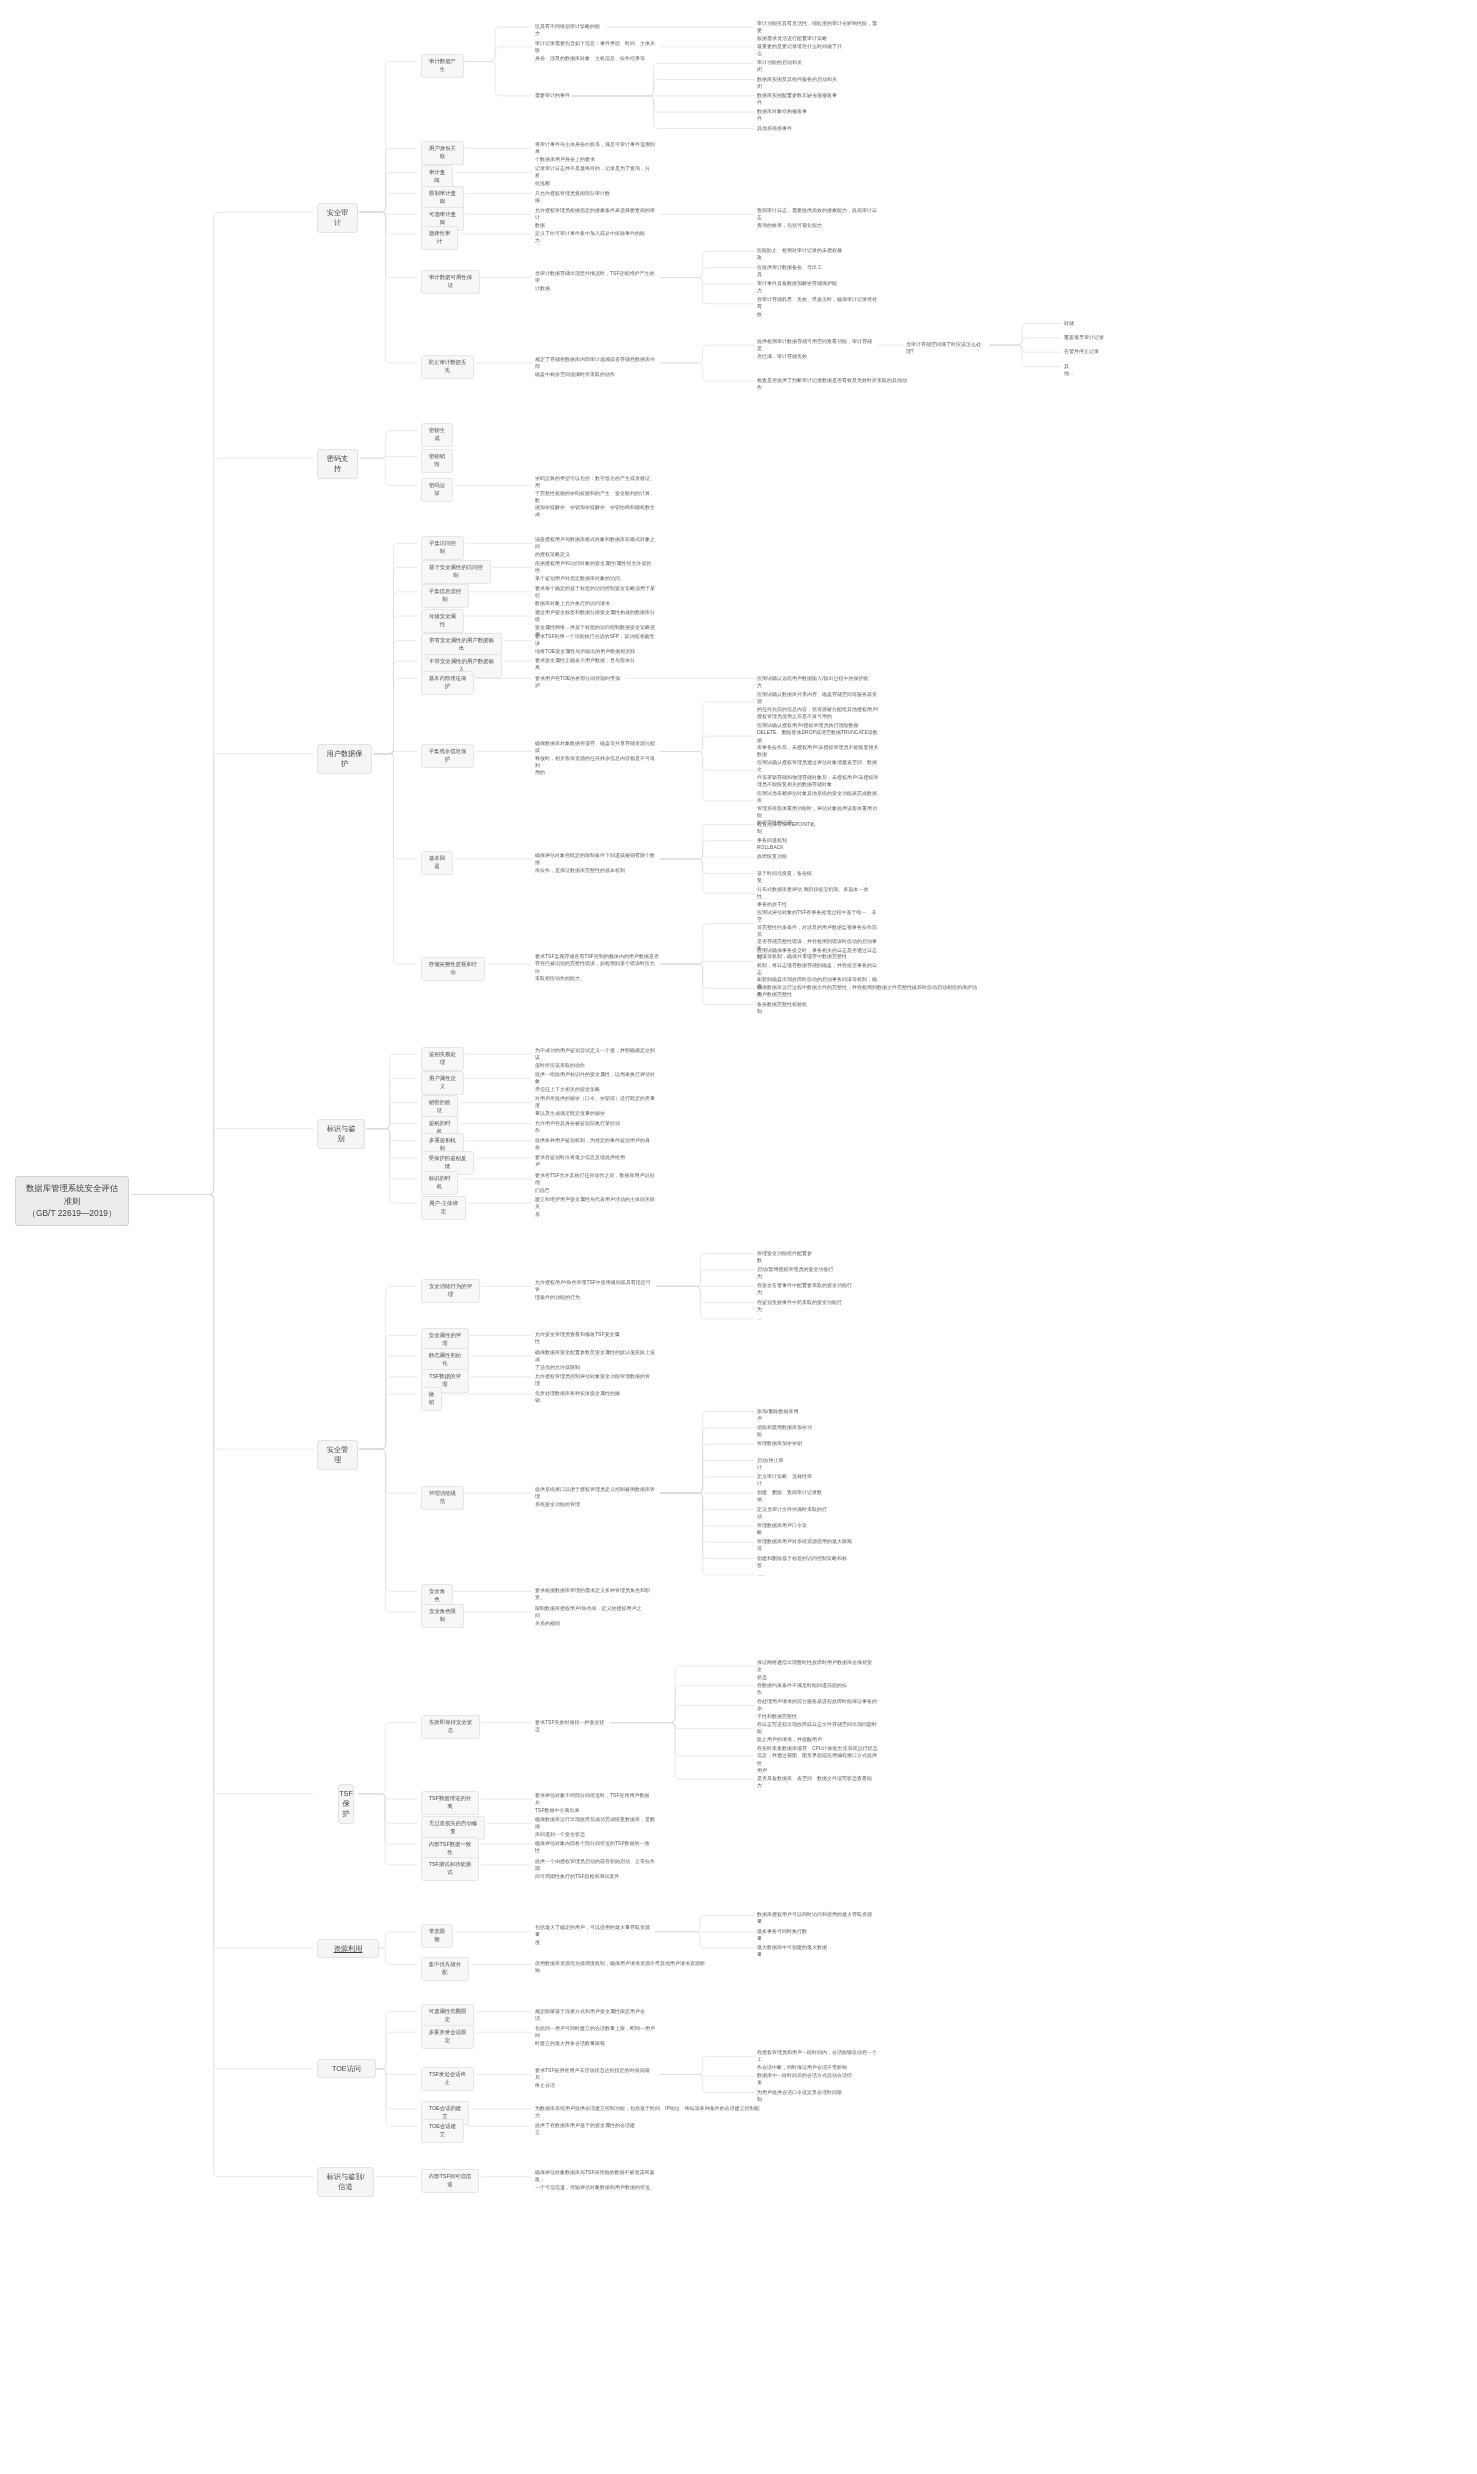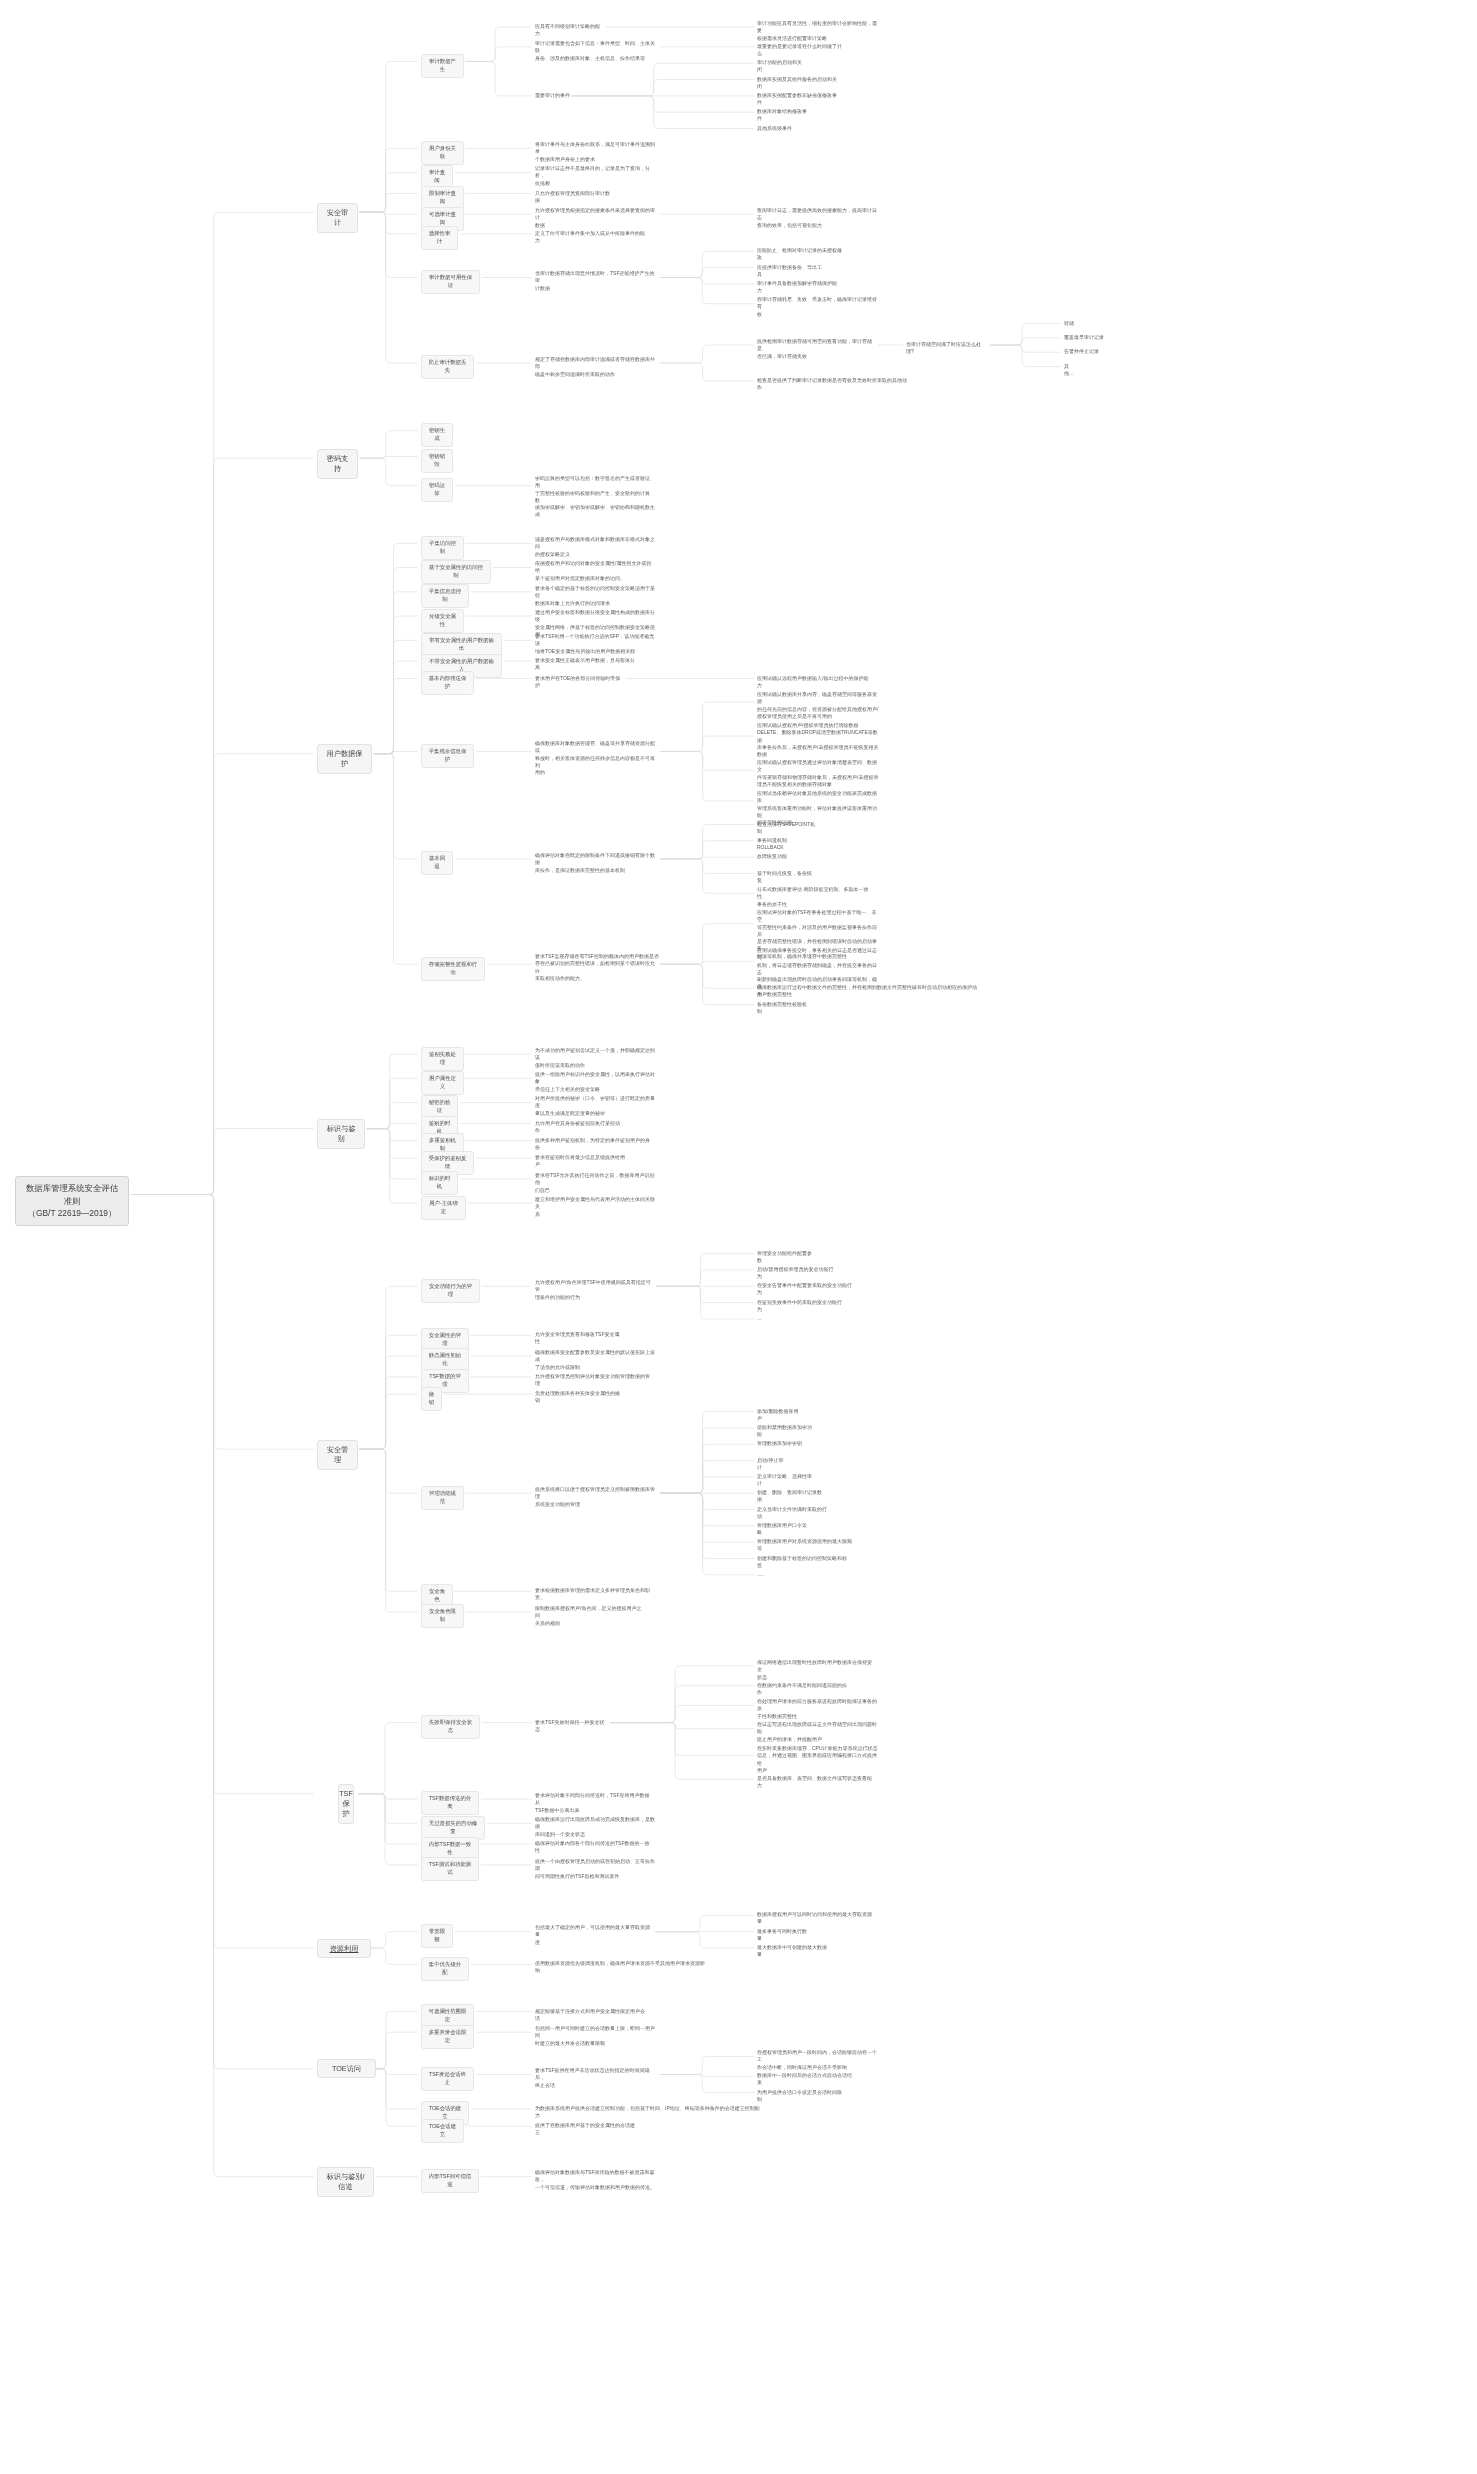--- a/index.html
+++ b/index.html
@@ -442,21 +442,21 @@
       <div class="node n-txt" style="left: 535px; top: 1792px; width: 118px;">要求评估对象不同部分间传送时，TSF应将用户数据从
 TSF数据中分离出来</div>
       <div class="node n-l2" style="left: 421px; top: 1816px; max-width: 99px; width: 64px;">无过渡损失的自动修复</div>
       <div class="node n-txt" style="left: 535px; top: 1816px; width: 124px;">确保数据库运行出现故障后成功完成恢复数据库，是数据
 库回退到一个安全状态</div>
       <div class="node n-l2" style="left: 421px; top: 1837px; max-width: 99px; width: 58px;">内部TSF数据一致性</div>
       <div class="node n-txt" style="left: 535px; top: 1840px; width: 118px;">确保评估对象内部各个部分间传送的TSF数据的一致性</div>
       <div class="node n-l2" style="left: 421px; top: 1857px; max-width: 99px; width: 58px;">TSF测试和功能测试</div>
       <div class="node n-txt" style="left: 535px; top: 1858px; width: 124px;">提供一个由授权管理员启动的或在初始启动、正常操作期
 间可周期性执行的TSF自检和测试套件</div>
-      <div class="node n-l1" style="left: 317px; top: 1939px; max-width: 84px; width: 54px; text-decoration: underline;">资源利用</div>
+      <div class="node n-l1" style="left: 317px; top: 1939px; max-width: 84px; width: 62px; text-decoration: underline;">资源利用</div>
       <div class="node n-l2" style="left: 421px; top: 1924px; max-width: 99px; width: 32px;">带宽限额</div>
       <div class="node n-txt" style="left: 535px; top: 1924px; width: 119px;">包括最大了确定的用户，可以使用的最大量存取资源量
 度</div>
       <div class="node n-txt" style="left: 757px; top: 1911px; width: 119px;">数据库授权用户可以同时访问和使用的最大存取资源量</div>
       <div class="node n-txt" style="left: 757px; top: 1928px; width: 54px;">最多事务可同时执行数量</div>
       <div class="node n-txt" style="left: 757px; top: 1944px; width: 74px;">最大数据库中可创建的最大数据量</div>
       <div class="node n-l2" style="left: 421px; top: 1957px; max-width: 99px; width: 48px;">集中优先级分配</div>
       <div class="node n-txt" style="left: 535px; top: 1960px; width: 173px;">使用数据库资源优先级调度机制，确保用户请求资源不受其他用户请求资源影响</div>
       <div class="node n-l1" style="left: 317px; top: 2059px; max-width: 84px; width: 59px;">TOE访问</div>
       <div class="node n-l2" style="left: 421px; top: 2004px; max-width: 99px; width: 53px;">可选属性范围限定</div>

